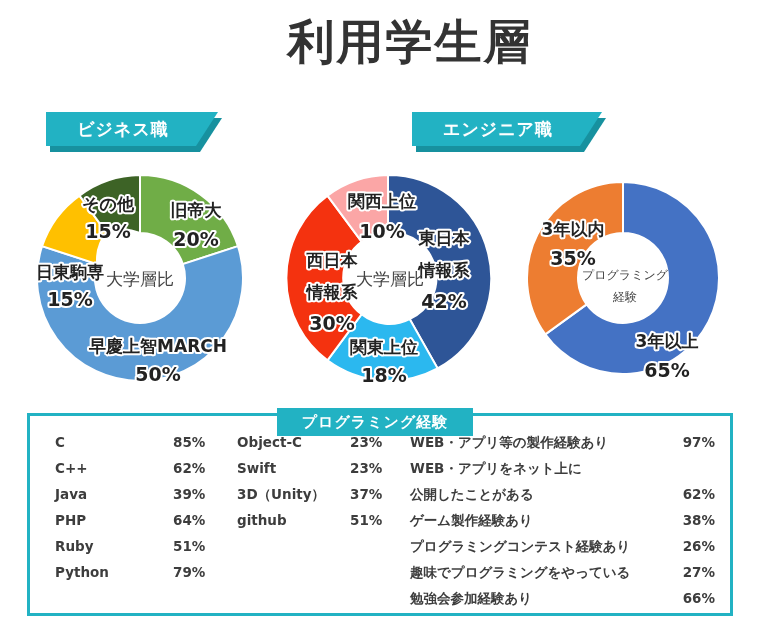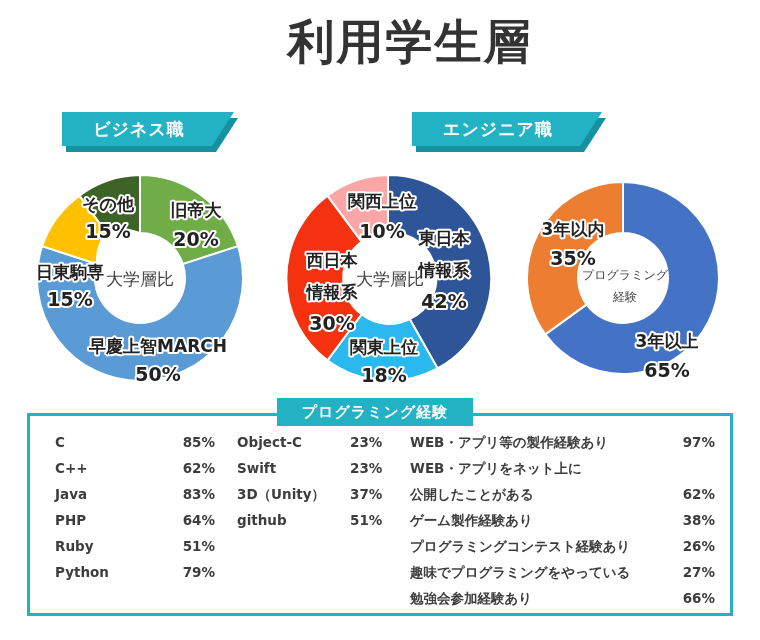--- a/index.html
+++ b/index.html
@@ -61,21 +61,21 @@
     width: calc(100% - 18px);
     height: 34px;
     line-height: 34px;
     text-align: center;
     color: #ffffff;
     font-size: 17px;
     font-weight: bold;
     letter-spacing: 1px;
     text-shadow: -1px -1px 0 #ffffff10;
   }
-  #banner-business { left: 62px; top: 112px; width: 172px; }
+  #banner-business { left: 46px; top: 112px; width: 172px; }
   #banner-engineer { left: 412px; top: 112px; width: 190px; }
 
   
   .donut {
     position: absolute;
   }
   .donut svg { display: block; overflow: visible; }
 
   .seg-label {
     font-weight: bold;
@@ -106,21 +106,21 @@
     top: 413px;
     width: 706px;
     height: 203px;
     border: 3px solid #22b2c3;
     box-sizing: border-box;
     background: #ffffff;
   }
   #skills-banner {
     position: absolute;
     left: 277px;
-    top: 398px;
+    top: 408px;
     width: 196px;
     height: 28px;
     background: #22b2c3;
     text-align: center;
     line-height: 28px;
     color: #ffffff;
     font-size: 15px;
     font-weight: bold;
     letter-spacing: 1px;
   }
@@ -139,21 +139,21 @@
     height: 26px;
     font-size: 13.5px;
     font-weight: bold;
     color: #3d3d3d;
   }
   .skill-row .pct {
     color: #3d3d3d;
     font-weight: bold;
     white-space: nowrap;
   }
-  #col-languages .skill-row .pct { min-width: 42px; text-align: right; margin-left: 12px; }
+  #col-languages .skill-row .pct { min-width: 42px; text-align: left; margin-left: 12px; }
   #col-tools .skill-row .pct     { min-width: 42px; text-align: left; margin-left: 19px; }
   #col-experience .skill-row .pct{ min-width: 40px; text-align: right; }
   .skill-row .nm { white-space: nowrap; }
 </style>
 </head>
 <body>
 
 <div class="page-title">利用学生層</div>
 
 <div class="banner" id="banner-business">
@@ -249,21 +249,21 @@
   <div class="skill-row">
     <span class="nm">C</span>
     <span class="pct">85%</span>
   </div>
   <div class="skill-row">
     <span class="nm">C++</span>
     <span class="pct">62%</span>
   </div>
   <div class="skill-row">
     <span class="nm">Java</span>
-    <span class="pct">83%</span>
+    <span class="pct">39%</span>
   </div>
   <div class="skill-row">
     <span class="nm">PHP</span>
     <span class="pct">64%</span>
   </div>
   <div class="skill-row">
     <span class="nm">Ruby</span>
     <span class="pct">51%</span>
   </div>
   <div class="skill-row">

